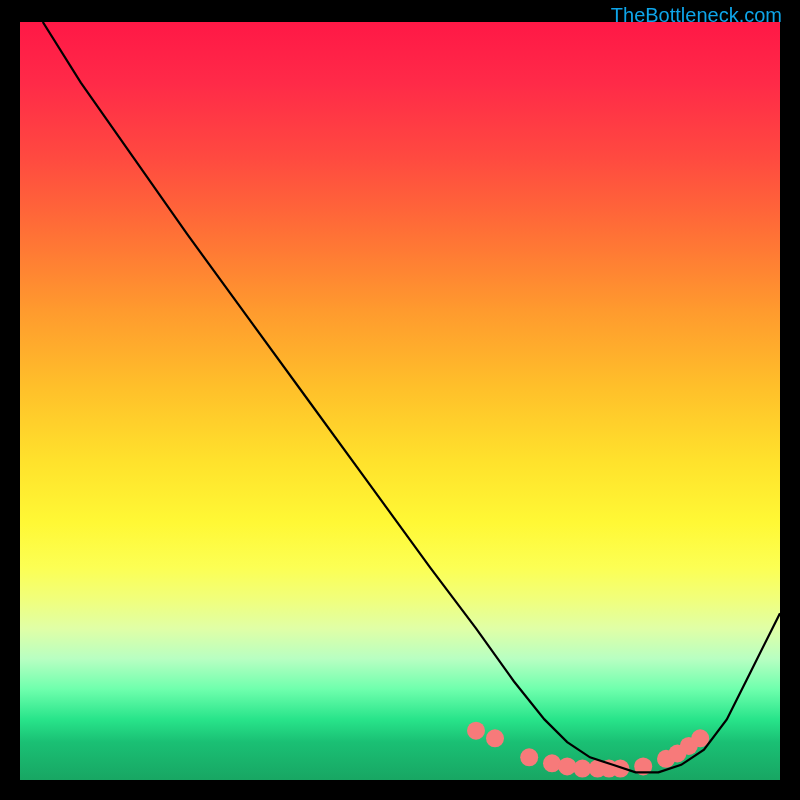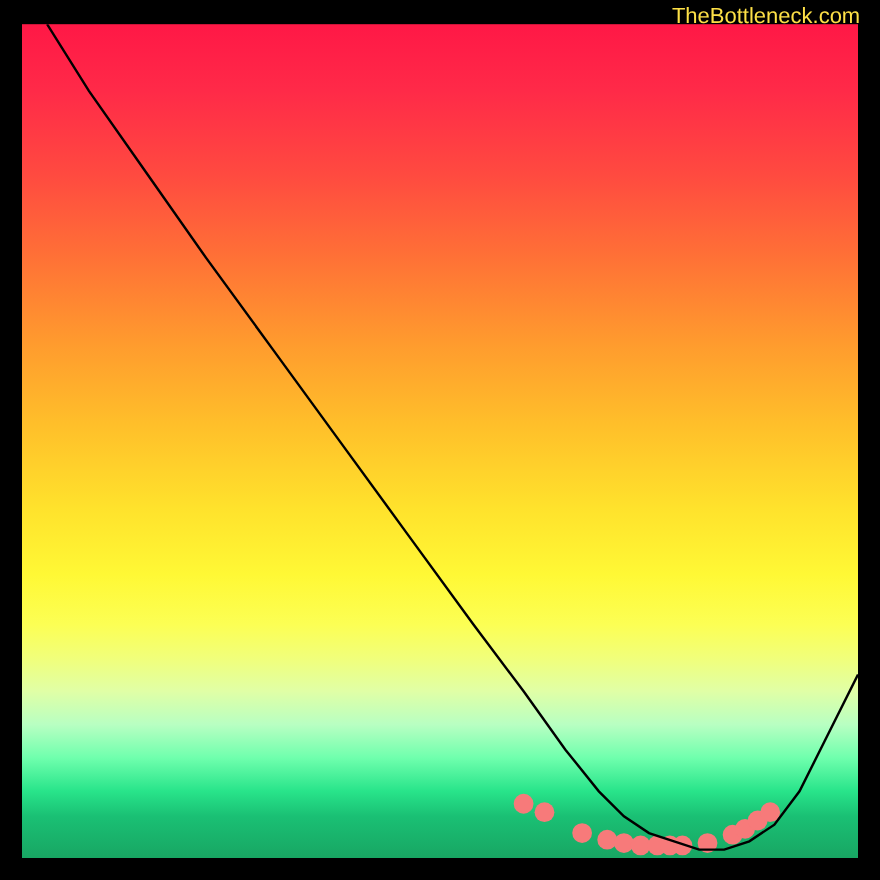--- a/index.html
+++ b/index.html
@@ -8,21 +8,21 @@
     height: 800px;
     background: #000;
     position: relative;
     font-family: Arial, sans-serif;
     overflow: hidden;
   }
   .watermark {
     position: absolute;
     top: 4px;
     right: 18px;
-    color: #fde047;
+    color: #0ea5e9;
     font-size: 20px;
     font-weight: 500;
     z-index: 10;
   }
   .plot-area {
     position: absolute;
     left: 20px;
     top: 22px;
     width: 760px;
     height: 758px;

